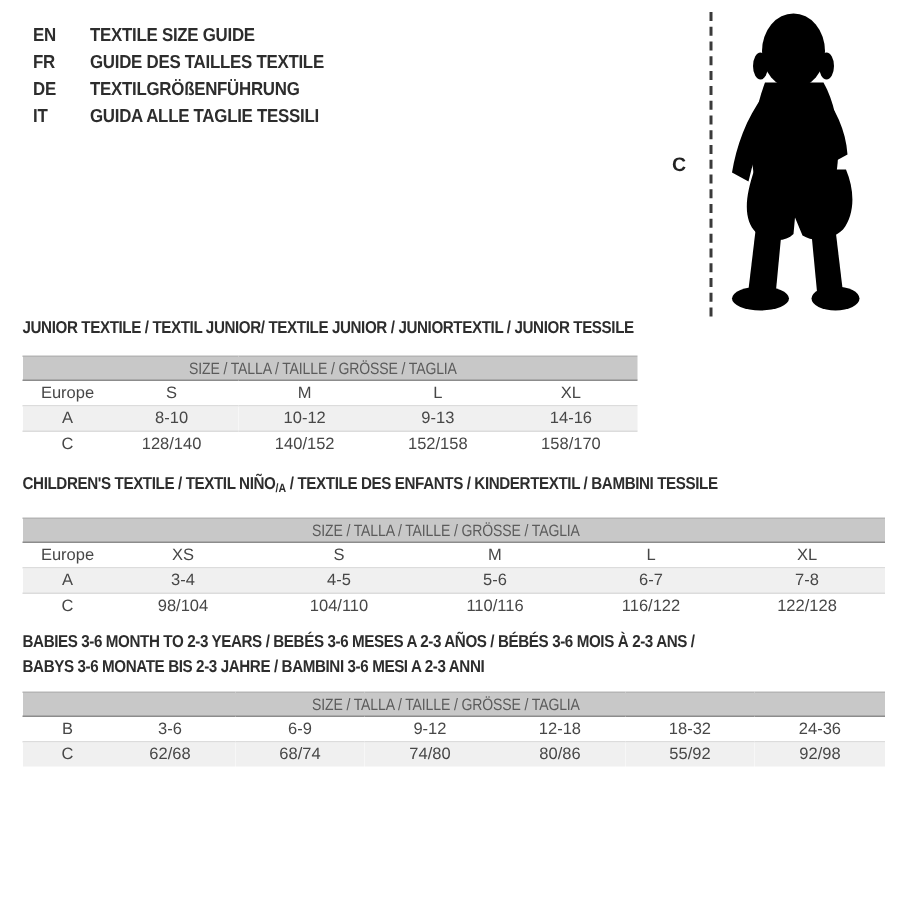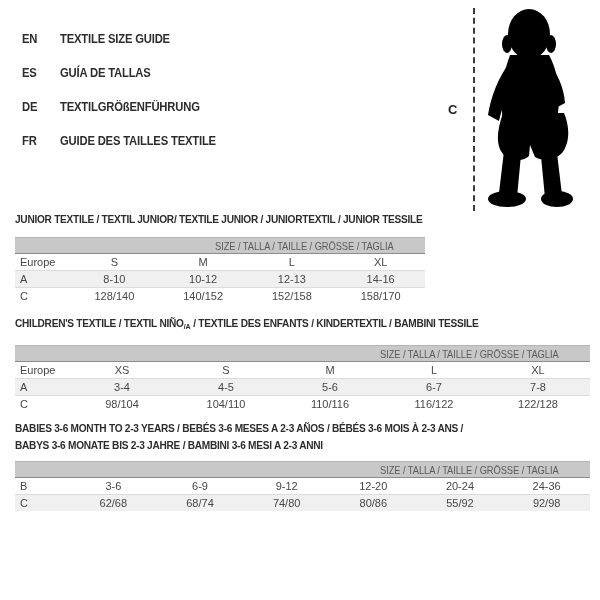--- a/index.html
+++ b/index.html
@@ -10,21 +10,21 @@
     -webkit-font-smoothing: antialiased;
   }
   .canvas {
     position: relative; width: 600px; height: 600px;
     background: #ffffff; overflow: hidden;
   }
 
   
   .lang { position: absolute; left: 22px; top: 14px; }
   .lang-row { display: flex; height: 18px; align-items: center;
-    font-weight: bold; font-size: 12.5px; color: var(--text_dark, #2d2d2d); margin-top: 16px; }
+    font-weight: bold; font-size: 12.5px; color: var(--text_dark, #2d2d2d); }
   .lang-code { width: 38px; flex: 0 0 38px; }
   .cond { display: inline-block; transform: scaleX(0.9); transform-origin: 0 50%;
     letter-spacing: -0.2px; white-space: nowrap; }
 
   
   .measure-line { position: absolute; left: 473px; top: 8px; height: 203px;
     width: 0; border-left: 2px dashed #3a3a3a; }
   .measure-label { position: absolute; left: 448px; top: 102px;
     font-weight: bold; font-size: 13px; color: #222222; }
   .figure-svg { position: absolute; left: 484px; top: 3px; }
@@ -40,26 +40,26 @@
   #t3-title .title-line { line-height: 16.5px; }
   .sub { font-size: 8px; vertical-align: -2px; letter-spacing: 0; }
 
   
   .size-table { position: absolute; left: 15px; border-collapse: collapse;
     table-layout: fixed; font-size: 11px; color: var(--text_table, #474747); }
   #table1 { top: 237px; width: 410px; }
   #table2 { top: 345px; width: 575px; }
   #table3 { top: 461px; width: 575px; }
   .size-table td { padding: 0; height: 16px; text-align: center; overflow: hidden; }
-  .size-table td.lbl { text-align: left; padding-left: 5px; }
+  .size-table td.lbl { text-align: center; padding-left: 5px; }
   .size-table tr.bar td {
     background: var(--header_bar_bg, #c8c8c8);
     border-top: 1px solid var(--header_bar_border_top, #b5b5b5);
     border-bottom: 1px solid var(--header_bar_border_bottom, #8c8c8c);
-    text-align: right; padding-left: 22px; height: 15px;
+    text-align: center; padding-left: 22px; height: 15px;
     color: var(--text_bar, #5b5b5b);
   }
   .bar-cond { display: inline-block; transform: scaleX(0.85); transform-origin: 0 50%;
     white-space: nowrap; letter-spacing: -0.1px; }
   .size-table tr.data td { border-bottom: 1px solid var(--row_divider, #dcdcdc); }
   .size-table tr.data:last-child td { border-bottom: none; }
   .size-table tr.alt td { background: var(--alt_row_bg, #f0f0f0); }
 
   
   .notes { position: absolute; left: 15px; top: 537px; }
@@ -71,30 +71,30 @@
 <body>
 
 <div class="canvas">
 
   <section class="lang">
     <div class="lang-row">
       <span class="lang-code"><span class="cond">EN</span></span>
       <span class="cond">TEXTILE SIZE GUIDE</span>
     </div>
     <div class="lang-row">
-      <span class="lang-code"><span class="cond">ES</span></span>
-      <span class="cond">GUÍA DE TALLAS</span>
+      <span class="lang-code"><span class="cond">FR</span></span>
+      <span class="cond">GUIDE DES TAILLES TEXTILE</span>
     </div>
     <div class="lang-row">
       <span class="lang-code"><span class="cond">DE</span></span>
       <span class="cond">TEXTILGRÖßENFÜHRUNG</span>
     </div>
     <div class="lang-row">
-      <span class="lang-code"><span class="cond">FR</span></span>
-      <span class="cond">GUIDE DES TAILLES TEXTILE</span>
+      <span class="lang-code"><span class="cond">IT</span></span>
+      <span class="cond">GUIDA ALLE TAGLIE TESSILI</span>
     </div>
   </section>
 
   <div class="measure-line"></div>
   <div class="measure-label">C</div>
   <svg class="figure-svg" width="115" height="206" viewBox="0 0 115 206" aria-hidden="true">
     <g>
       <ellipse cx="45" cy="31" rx="21" ry="25"></ellipse>
       <ellipse cx="23" cy="41" rx="5" ry="9"></ellipse>
       <ellipse cx="67" cy="41" rx="5" ry="9"></ellipse>
@@ -126,21 +126,21 @@
       <td class="lbl">Europe</td>
       <td>S</td>
       <td>M</td>
       <td>L</td>
       <td>XL</td>
     </tr>
     <tr class="data alt">
       <td class="lbl">A</td>
       <td>8-10</td>
       <td>10-12</td>
-      <td>12-13</td>
+      <td>9-13</td>
       <td>14-16</td>
     </tr>
     <tr class="data">
       <td class="lbl">C</td>
       <td>128/140</td>
       <td>140/152</td>
       <td>152/158</td>
       <td>158/170</td>
     </tr>
   </tbody>
@@ -203,22 +203,22 @@
       </colgroup>
     <tbody>
         <tr class="bar">
       <td colspan="7"><span class="bar-cond">SIZE / TALLA / TAILLE / GRÖSSE / TAGLIA</span></td>
     </tr>
     <tr class="data">
       <td class="lbl">B</td>
       <td>3-6</td>
       <td>6-9</td>
       <td>9-12</td>
-      <td>12-20</td>
-      <td>20-24</td>
+      <td>12-18</td>
+      <td>18-32</td>
       <td>24-36</td>
     </tr>
     <tr class="data alt">
       <td class="lbl">C</td>
       <td>62/68</td>
       <td>68/74</td>
       <td>74/80</td>
       <td>80/86</td>
       <td>55/92</td>
       <td>92/98</td>

